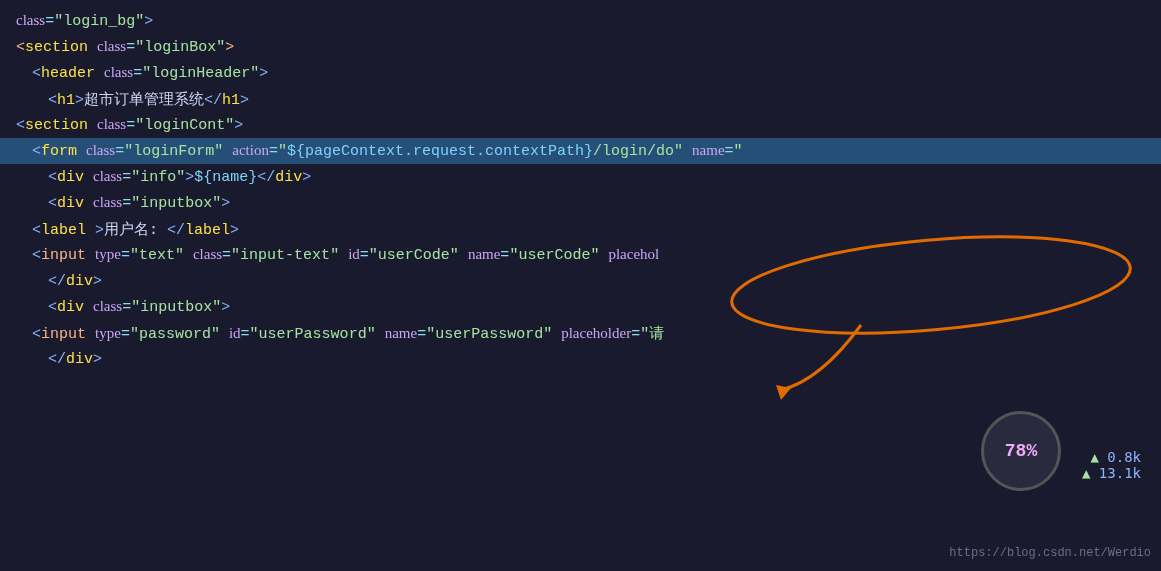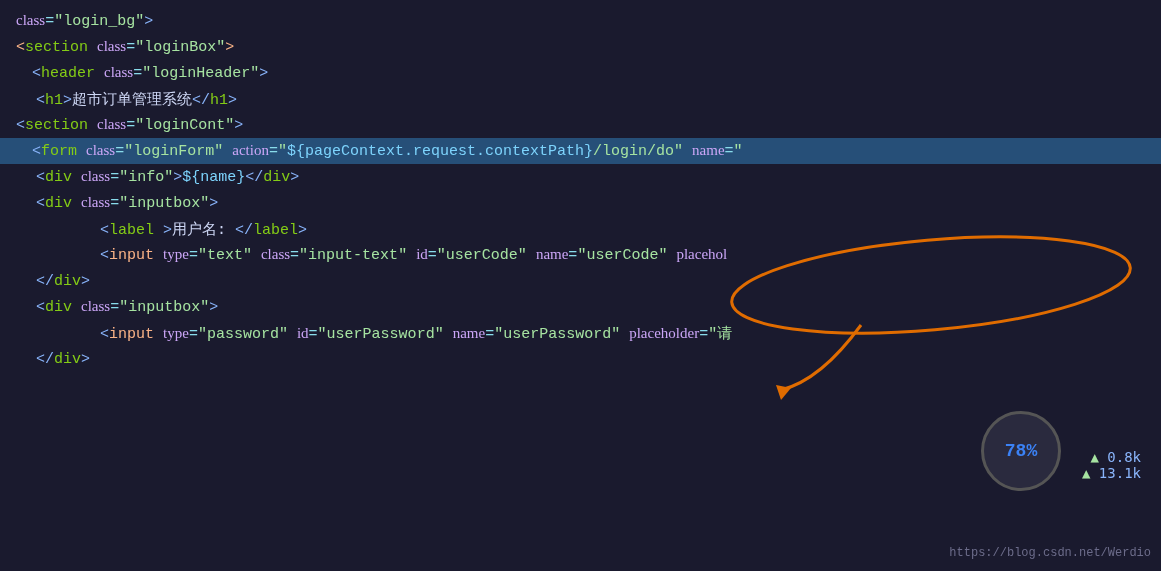--- a/index.html
+++ b/index.html
@@ -38,25 +38,25 @@
       min-height: 26px;
       padding: 1px 16px;
       white-space: nowrap;
     }
 
     .code-line.highlighted {
       background-color: #264f78;
     }
 
     .indent-1 { padding-left: 32px; }
-    .indent-2 { padding-left: 36px; }
-    .indent-3 { padding-left: 100px; }
-
-    
-    .tag { color: #84cc16; margin-top: 8px; }
+    .indent-2 { padding-left: 48px; }
+    .indent-3 { padding-left: 32px; }
+
+    
+    .tag { color: #fde047; margin-top: 8px; }
     .chinese { color: #cdd6f4; }
     .punctuation { color: #89dceb; }
     .tag-orange { color: #fab387; }
     .attr-name { color: #cba6f7; font-family: Liberation Serif, serif; }
     .attr-val-green { color: #a6e3a1; }
     .dollar-expr { color: #7dd3fc; }
 
     
     .perf-widget {
       position: absolute;
@@ -66,21 +66,21 @@
       height: 80px;
       background-color: #2a2a3e;
       border-radius: 50%;
       display: flex;
       align-items: center;
       justify-content: center;
       border: 3px solid #555;
     }
 
     .perf-text {
-      color: #3b82f6;
+      color: #f0abfc;
       font-size: 18px;
       font-weight: bold;
     }
 
     .perf-stats {
       position: absolute;
       bottom: 90px;
       right: 20px;
       color: #89b4fa;
       font-size: 14px;

